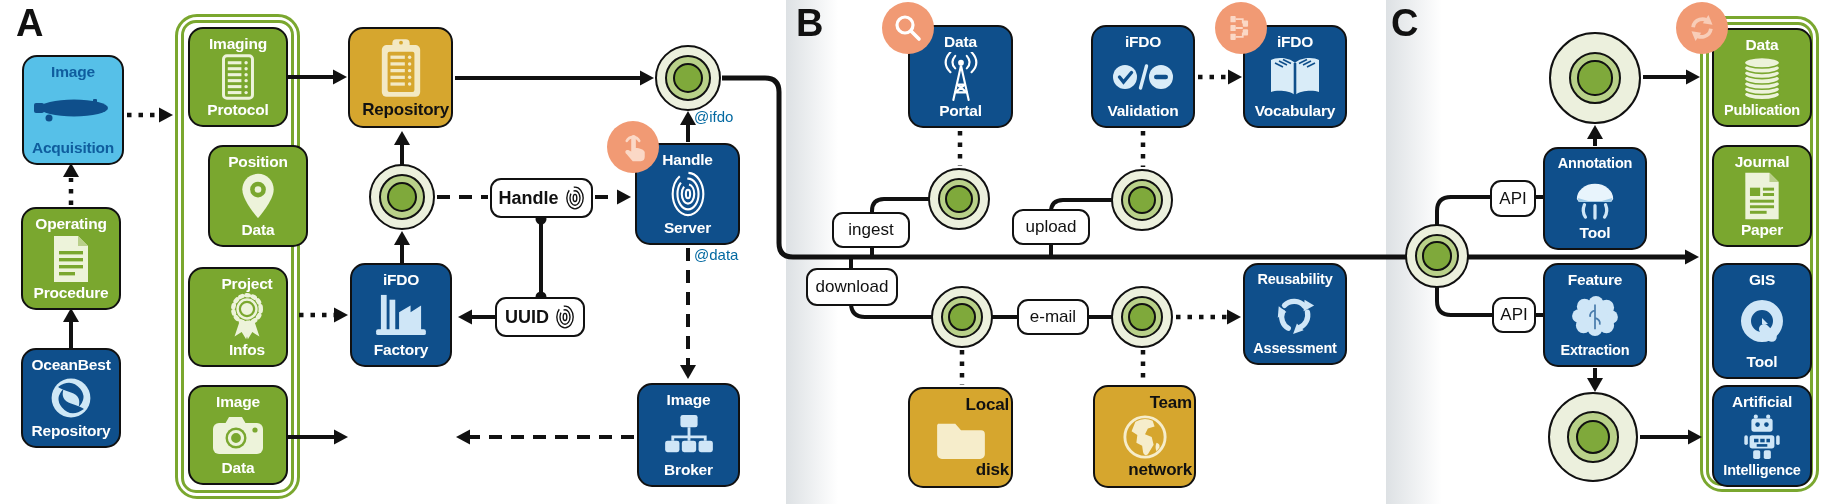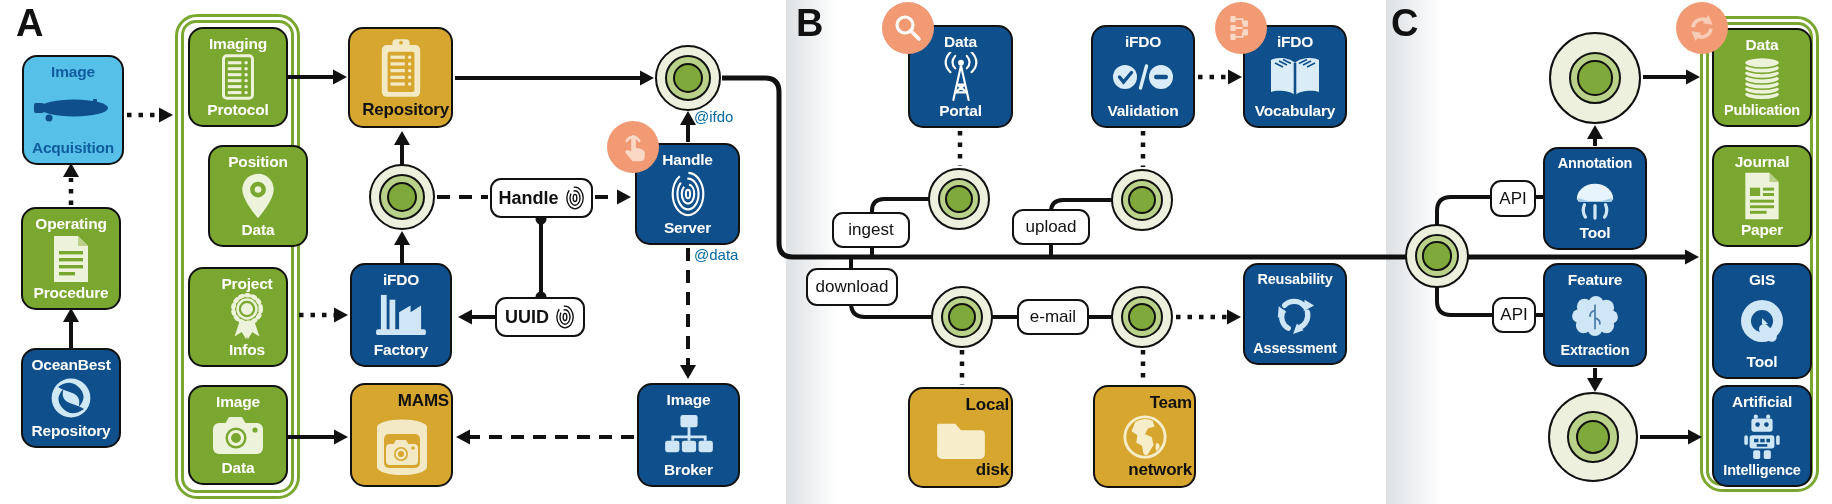--- a/index.html
+++ b/index.html
@@ -234,33 +234,20 @@
       <g fill="#cfe6f7">
         <rect x="7" y="2" width="6" height="38"></rect>
           <rect x="16" y="7" width="6" height="33"></rect>
         <path d="M26 40 V20 l12-7 v7 l11-7 v27 z"></path>
         <rect x="2" y="38" width="52" height="6" rx="2"></rect>
       </g>
     </svg>
     <span class="l">Factory</span>
   </div>
 
-  <div class="box yellow" style="left:350px;top:383px;width:103px;height:104px;">
-    <span class="l">MAMS</span>
-    <svg width="58" height="60" viewBox="0 0 58 60">
-      <ellipse cx="29" cy="9" rx="25" ry="7.5" fill="#f3e9c4"></ellipse>
-      <path d="M4 9 v40 a25 8 0 0 0 50 0 V9" fill="#f3e9c4"></path>
-      <rect x="11" y="16" width="36" height="34" rx="5" fill="#d6a62e"></rect>
-      <path d="M20 27 l3-5 h10 l3 5z" fill="#f3e9c4"></path>
-      <rect x="13" y="26" width="32" height="21" rx="4" fill="#f3e9c4"></rect>
-      <circle cx="28" cy="36" r="7" fill="#d6a62e"></circle>
-      <circle cx="28" cy="36" r="4.2" fill="none" stroke="#f3e9c4" stroke-width="2.4"></circle>
-      <circle cx="40" cy="30" r="1.8" fill="#d6a62e"></circle>
-    </svg>
-  </div>
 
   <div class="pill bold" style="left:490px;top:178px;width:103px;height:40px;">
     <span>Handle</span>
     <svg width="20" height="24" viewBox="0 0 22 26">
       <g fill="none" stroke="#111" stroke-width="1.5">
         <ellipse cx="11" cy="13" rx="9" ry="12" stroke-dasharray="42 6"></ellipse>
         <ellipse cx="11" cy="13" rx="5.5" ry="8" stroke-dasharray="26 4"></ellipse>
         <ellipse cx="11" cy="13" rx="2" ry="4"></ellipse>
       </g>
     </svg>

